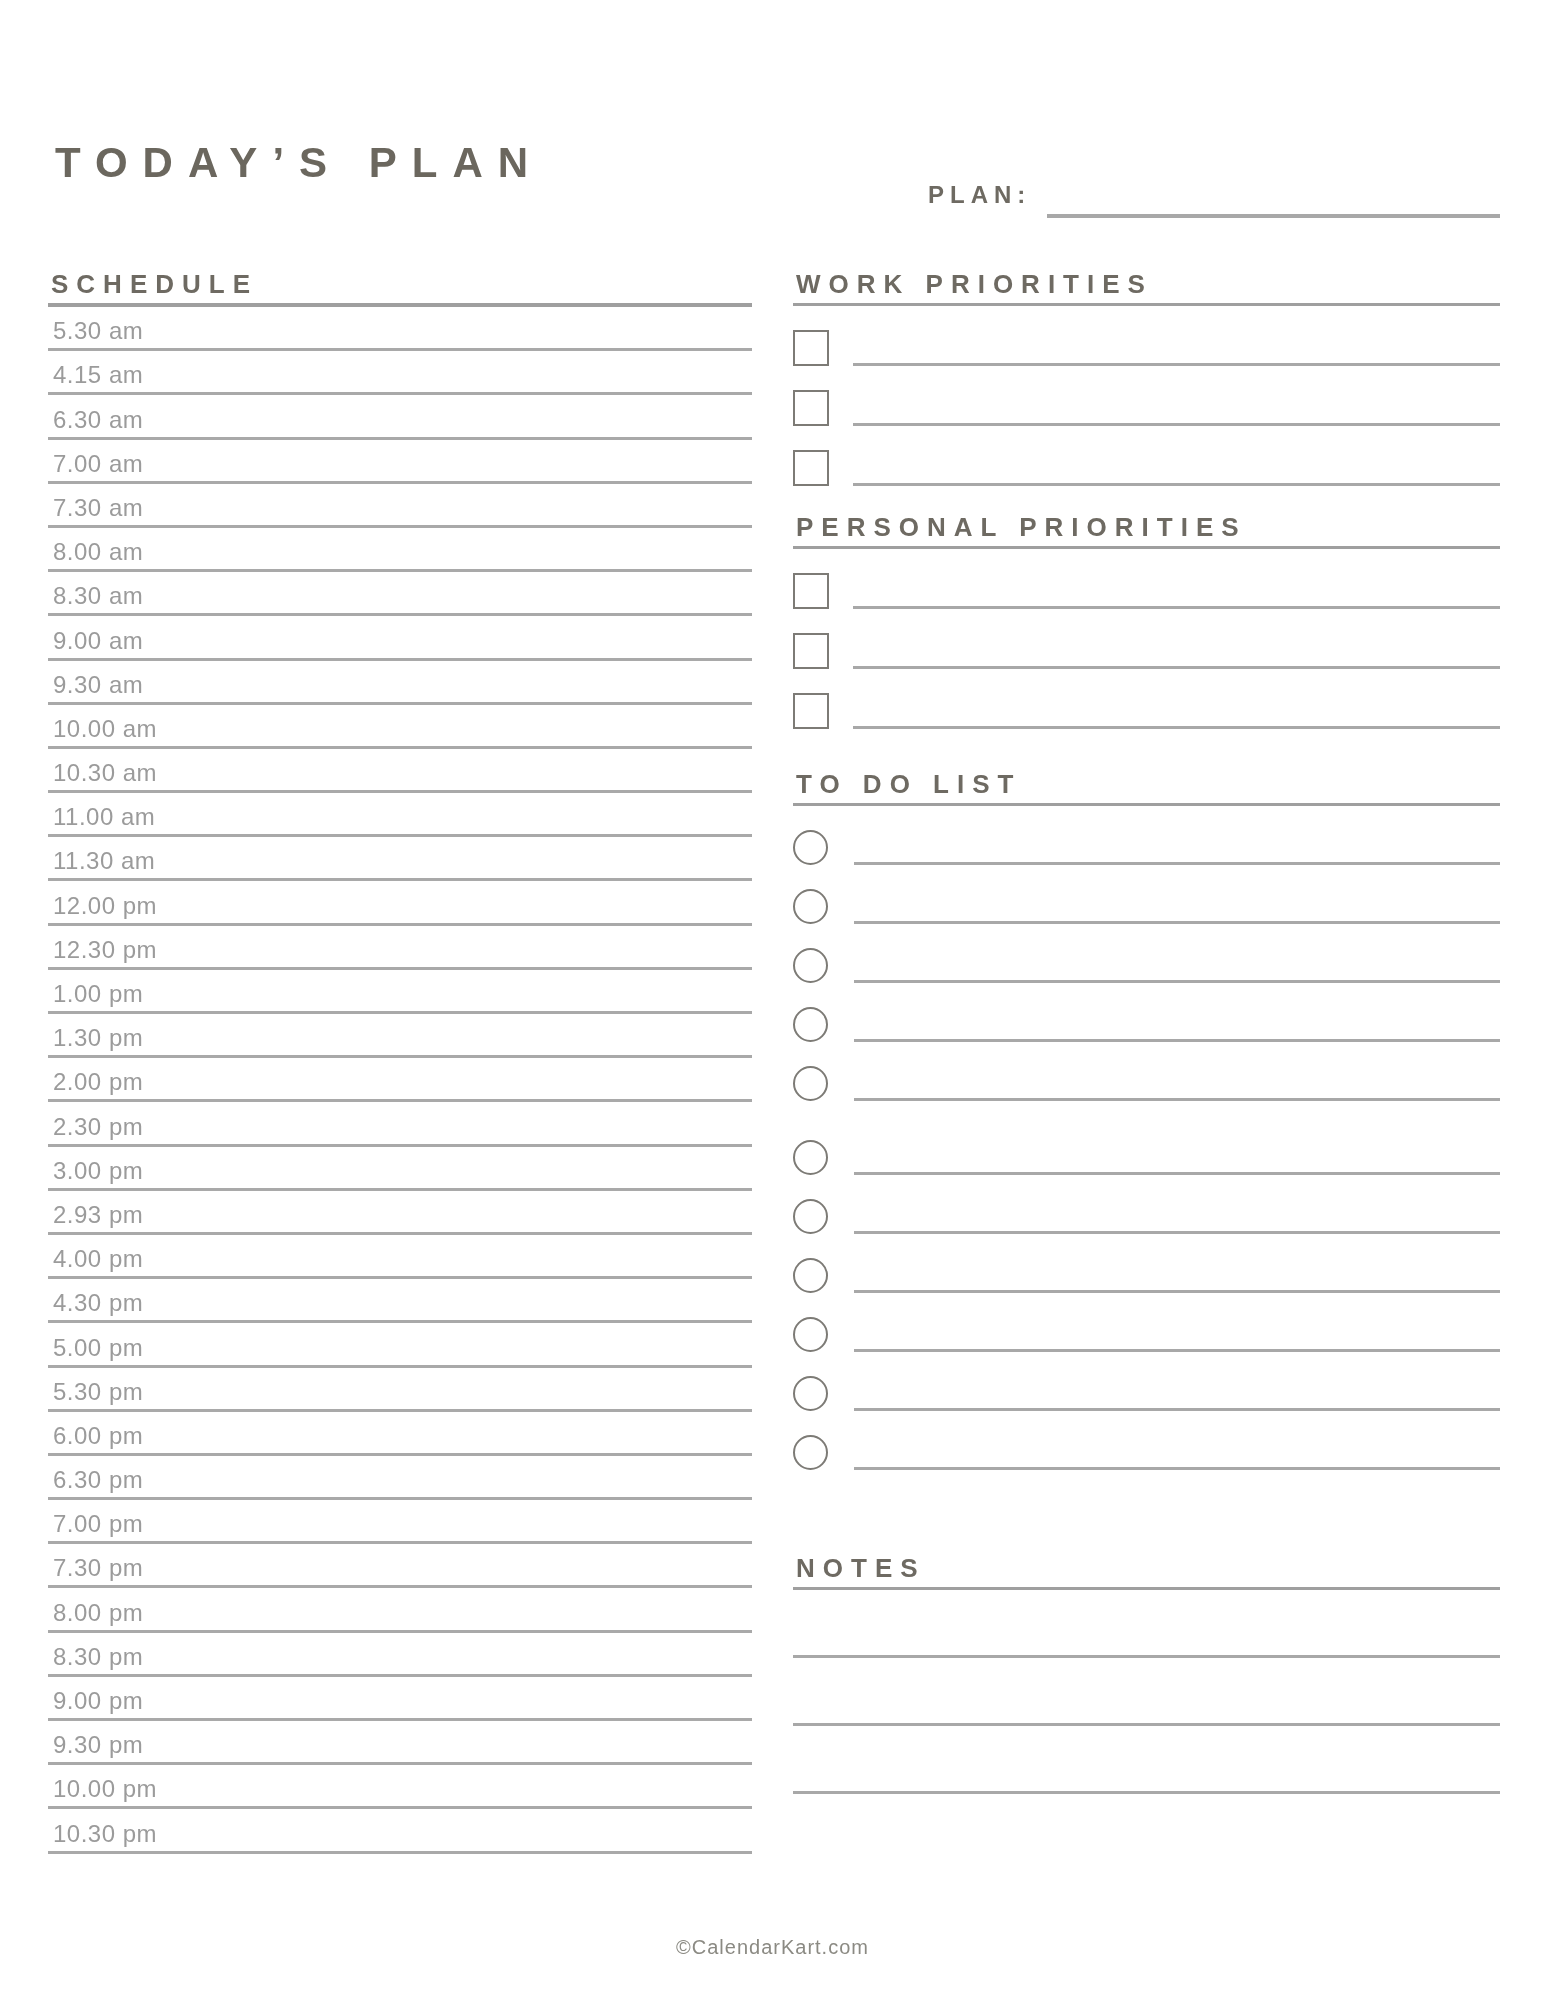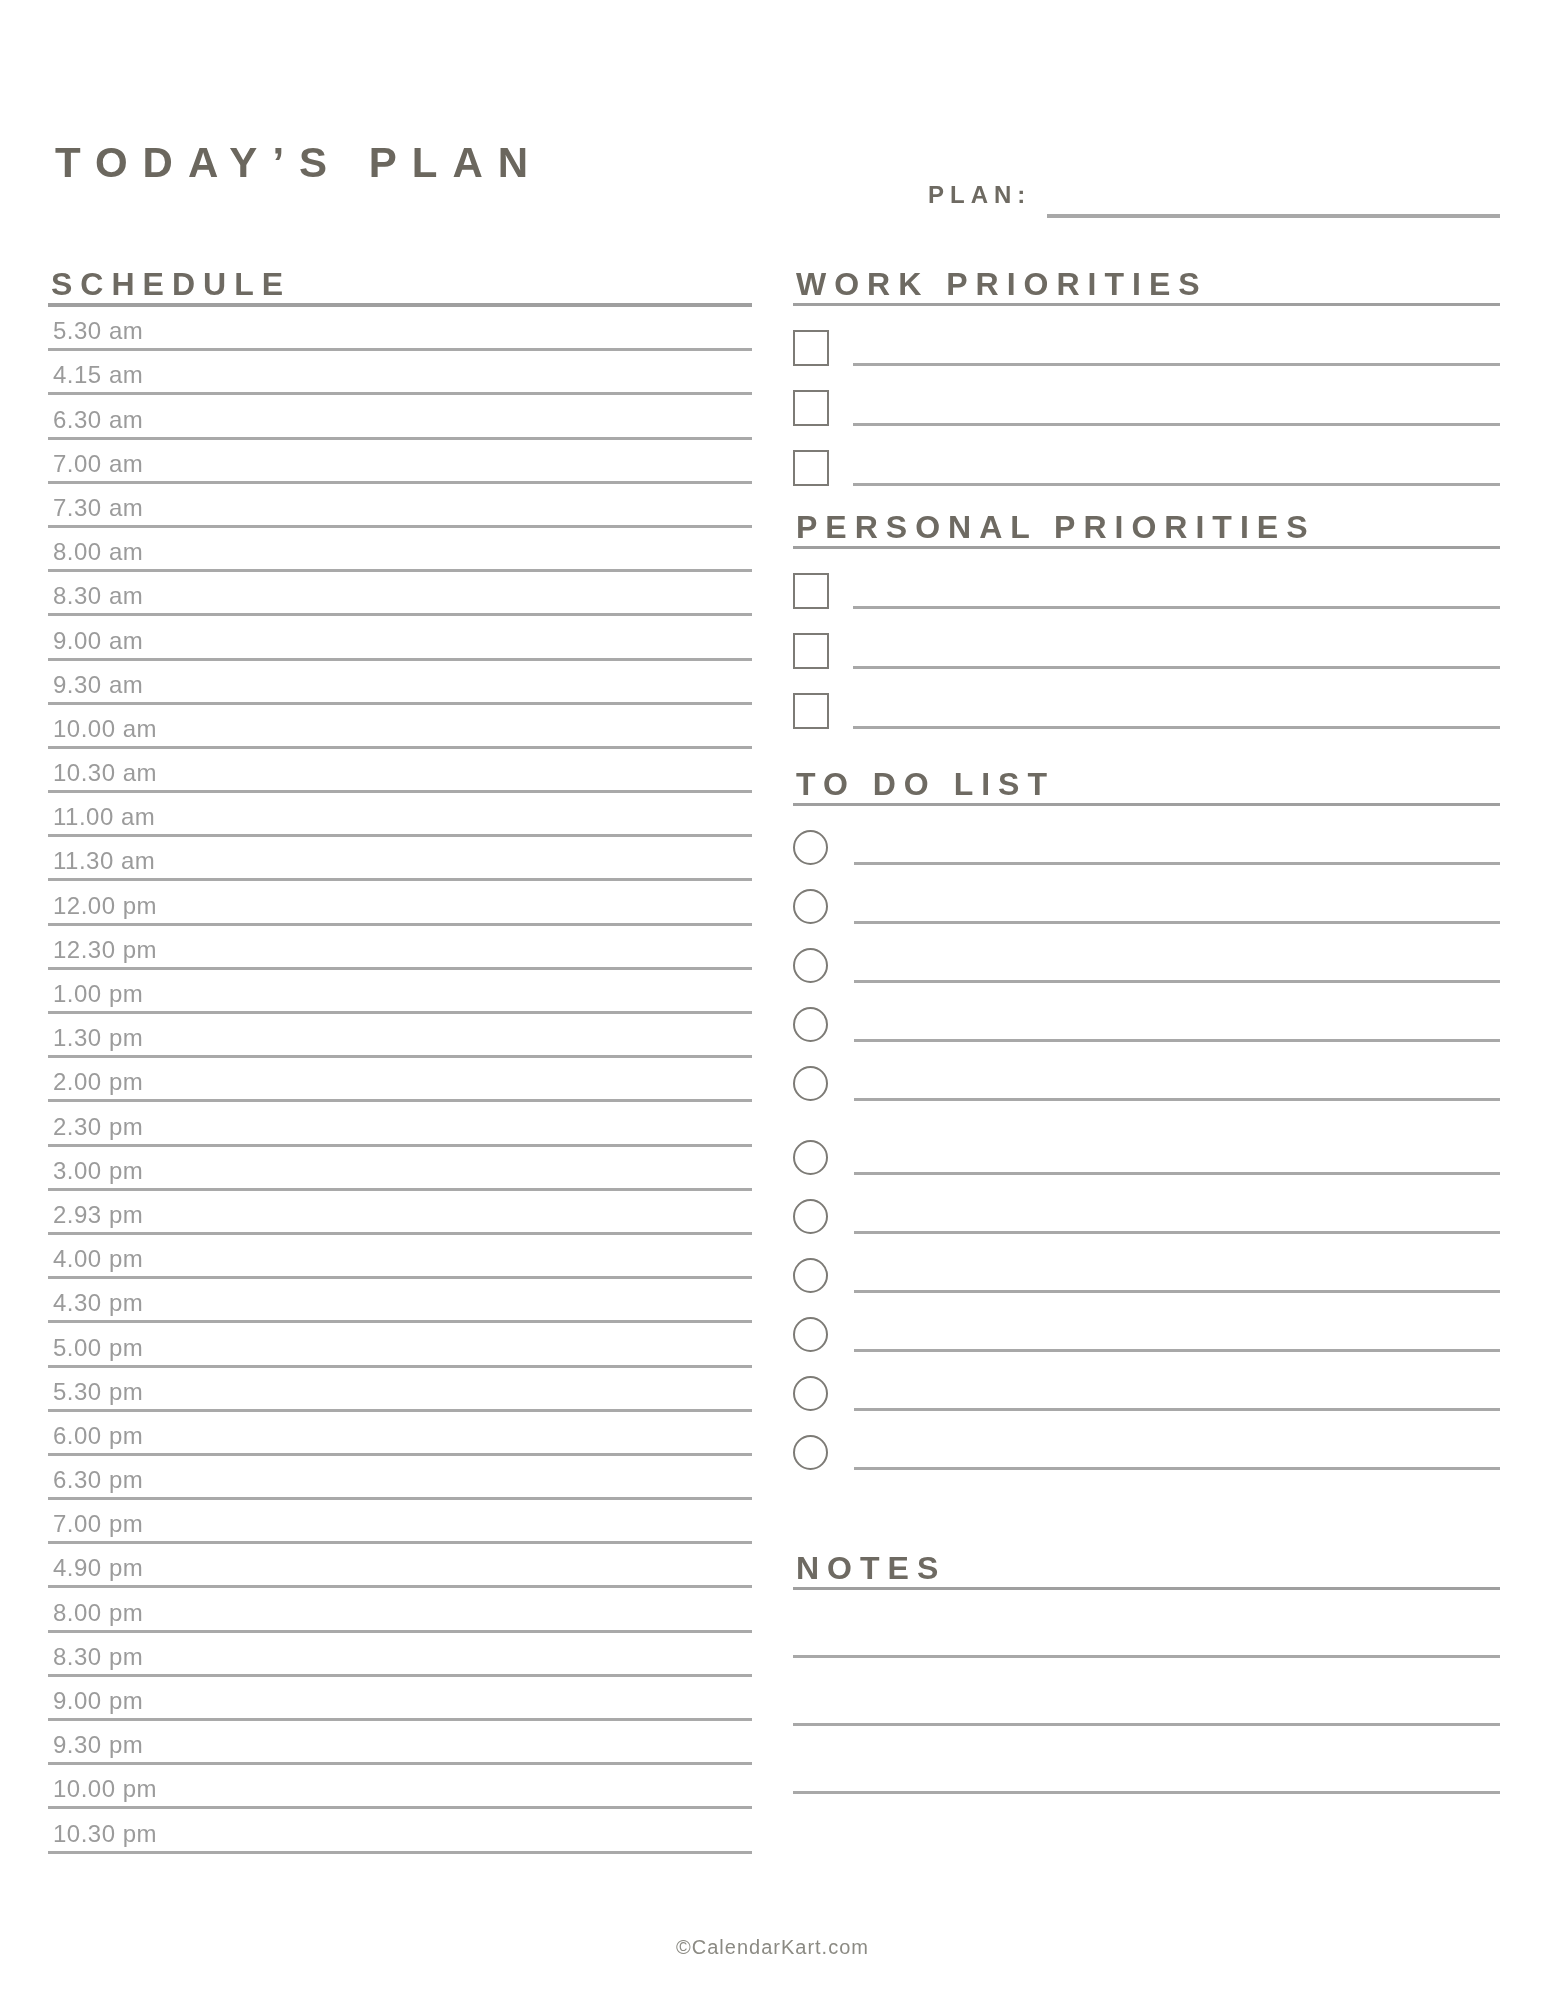--- a/index.html
+++ b/index.html
@@ -22,21 +22,21 @@
   .date-line {
     position:absolute; left:1047px; top:214px; width:453px; height:0;
     border-bottom:4px solid #a8a8a8;
   }
 
   
   .left-col  { position:absolute; left:48px;  top:271px; width:704px; }
   .right-col { position:absolute; left:793px; top:271px; width:707px; }
 
   .section-head {
-    font-size:32px; line-height:26px; font-weight:600;
+    font-size:26px; line-height:26px; font-weight:600;
     letter-spacing:8px; color:#6e6a62; white-space:nowrap;
     padding:0 0 6px 3px; border-bottom:4px solid #9f9f9f;
   }
   .right-col .section-head { border-bottom-width:3px; }
 
   
   .sch-row {
     height:41.2px; border-bottom:3px solid #a9a9a9;
     display:flex; align-items:flex-end;
   }
@@ -198,21 +198,21 @@
 
       <div class="sch-row">
         <span class="sch-time">6.30 pm</span>
       </div>
 
       <div class="sch-row">
         <span class="sch-time">7.00 pm</span>
       </div>
 
       <div class="sch-row">
-        <span class="sch-time">4.90 pm</span>
+        <span class="sch-time">7.30 pm</span>
       </div>
 
       <div class="sch-row">
         <span class="sch-time">8.00 pm</span>
       </div>
 
       <div class="sch-row">
         <span class="sch-time">8.30 pm</span>
       </div>
 

